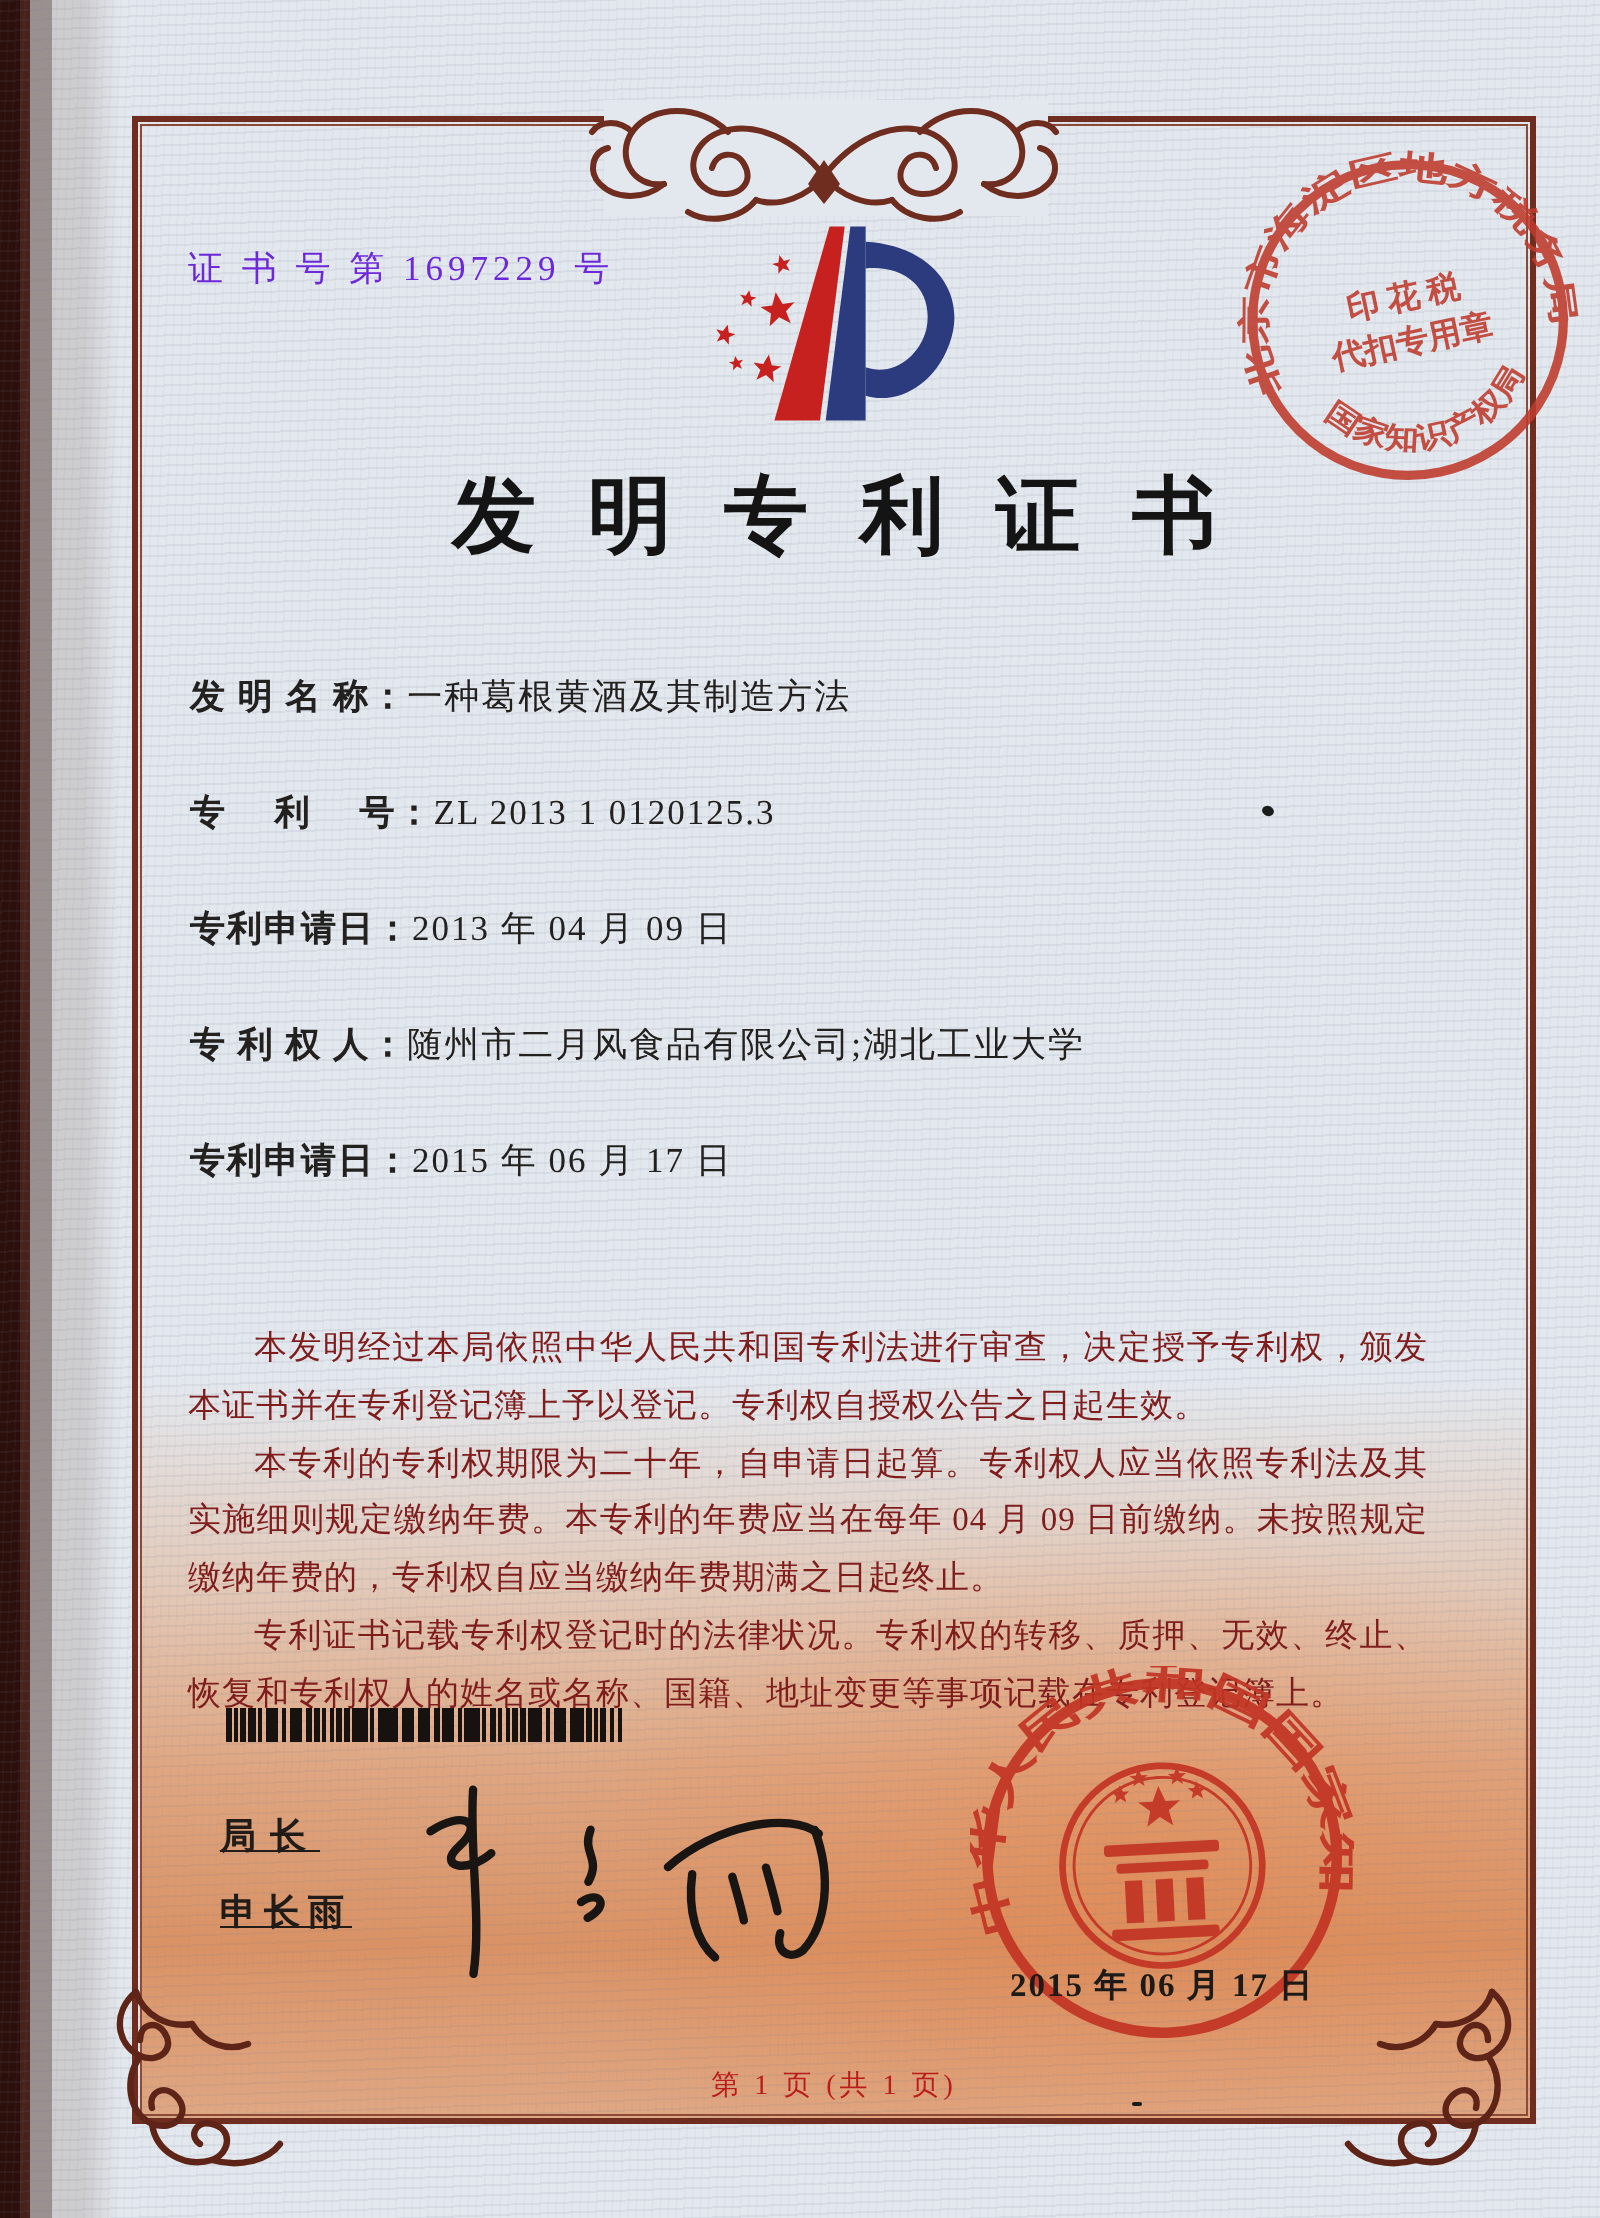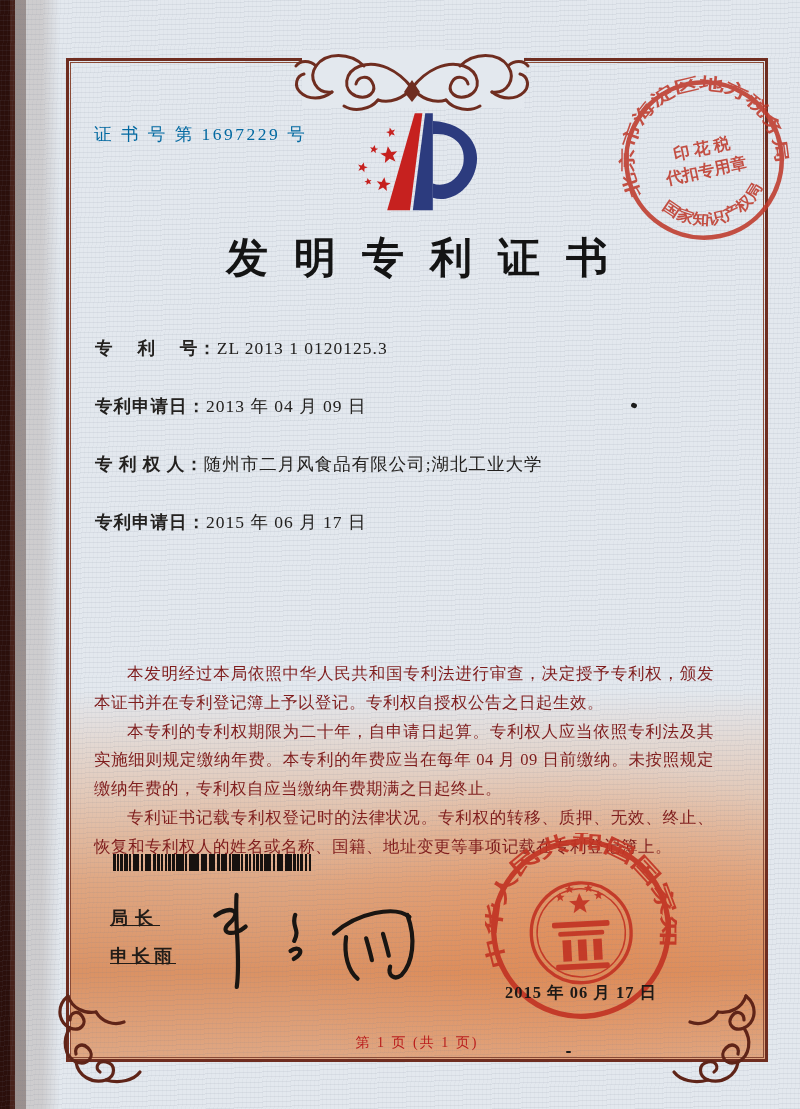--- a/index.html
+++ b/index.html
@@ -39,21 +39,21 @@
     border:1px solid #8a4a36;
   }
   .orn-bg { position:absolute; left:302px; top:50px; width:222px; height:58px; background:var(--paper,#e3e8ee); }
   .ornament-top { position:absolute; left:286px; top:42px; width:252px; height:84px; }
   .corner-orn { position:absolute; width:108px; height:108px; }
   .corner-orn.left  { left:38px;  top:988px; }
   .corner-orn.right { left:668px; top:988px; transform:scaleX(-1); }
 
   .cert-number {
     position:absolute; left:94px; top:122px; font-size:17.5px; letter-spacing:2.5px;
-    color:#0369a1; font-weight:500;
+    color:#6d28d9; font-weight:500;
   }
   .logo { position:absolute; left:334px; top:88px; width:152px; height:138px; }
 
   .tax-stamp { position:absolute; left:612px; top:68px; width:184px; height:184px; opacity:.88; }
 
   .title {
     position:absolute; left:66px; top:230px; width:702px; text-align:center;
     font-size:42px; font-weight:bold; letter-spacing:26px; text-indent:26px;
     color:#141414;
   }
@@ -181,20 +181,23 @@
       </text>
       <text x="90" y="84" text-anchor="middle" font-size="16" font-weight="bold">印 花 税</text>
       <text x="90" y="106" text-anchor="middle" font-size="16" font-weight="bold">代扣专用章</text>
     </g>
   </svg>
 
   <div class="title">发明专利证书</div>
 
   <div class="fields">
     <div class="field-row">
+      <span class="flabel">发 明 名 称：</span><span class="fvalue">一种葛根黄酒及其制造方法</span>
+    </div>
+    <div class="field-row">
       <span class="flabel">专　 利　 号：</span><span class="fvalue">ZL 2013 1 0120125.3</span>
     </div>
     <div class="field-row">
       <span class="flabel">专利申请日：</span><span class="fvalue">2013 年 04 月 09 日</span>
     </div>
     <div class="field-row">
       <span class="flabel">专 利 权 人：</span><span class="fvalue">随州市二月风食品有限公司;湖北工业大学</span>
     </div>
     <div class="field-row">
       <span class="flabel">专利申请日：</span><span class="fvalue">2015 年 06 月 17 日</span>

